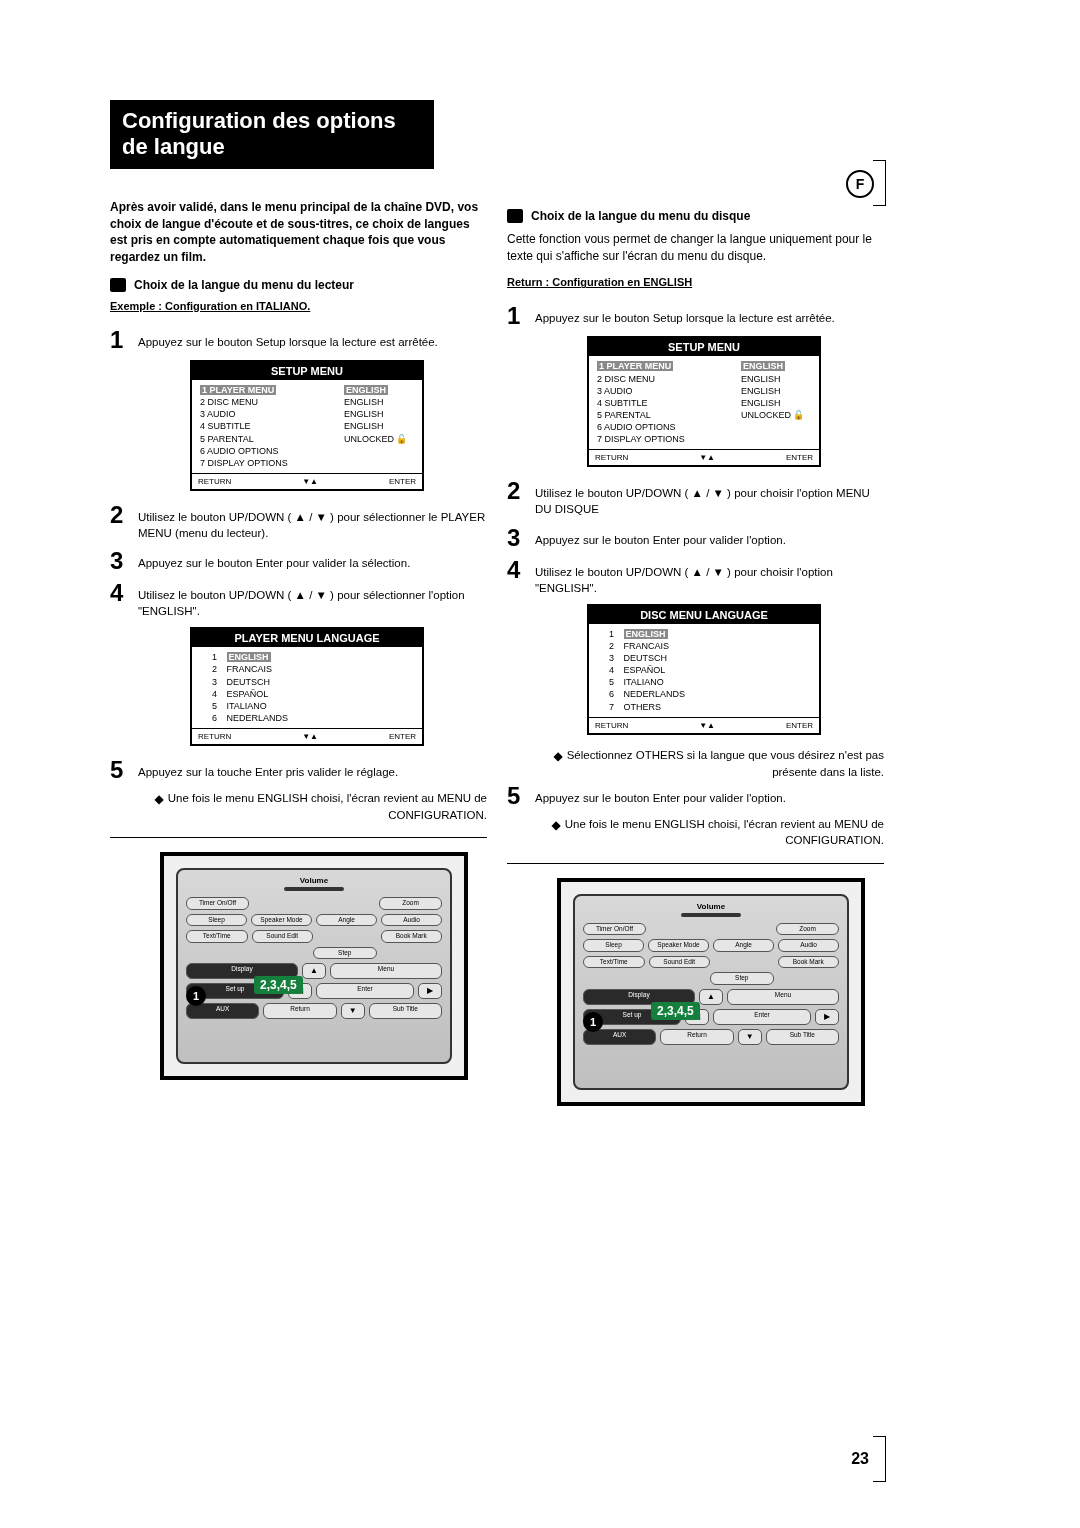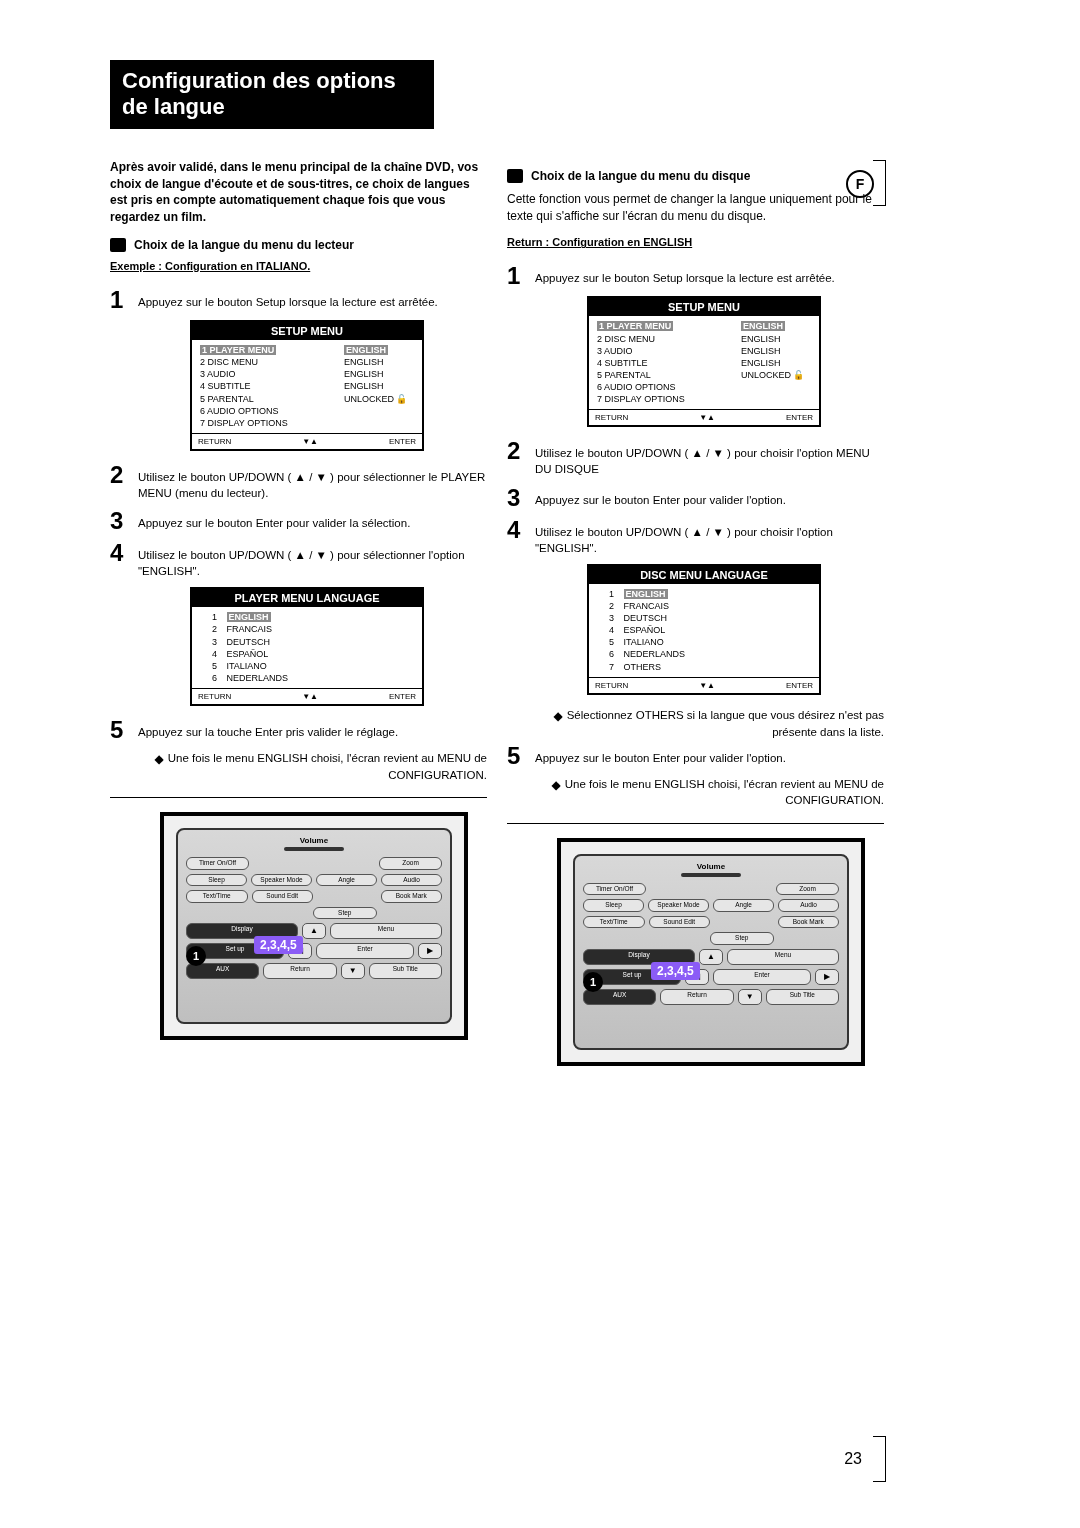--- a/index.html
+++ b/index.html
@@ -8,21 +8,21 @@
     background: #fff;
     font-family: Arial, Helvetica, sans-serif;
     font-size: 12px;
     color: #000;
     width: 1080px;
   }
   .page {
     position: relative;
     width: 984px;
     height: 1528px;
-    padding: 60px 100px 60px 110px;
+    padding: 100px 100px 60px 110px;
     box-sizing: border-box;
   }
   .title-bar {
     background: #000;
     color: #fff;
     padding: 8px 12px;
     font-size: 22px;
     font-weight: bold;
     width: 300px;
     line-height: 1.2;
@@ -206,33 +206,33 @@
     font-weight: bold;
     font-size: 11px;
     border-radius: 50%;
     width: 20px;
     height: 20px;
     text-align: center;
     line-height: 20px;
   }
   .callout-box {
     position: absolute;
-    background: #8b5cf6;
+    background: #15803d;
     color: #fff;
     font-weight: bold;
     font-size: 12px;
     padding: 2px 6px;
     border-radius: 3px;
   }
   .page-num {
     position: absolute;
     bottom: 60px;
-    right: 122px;
+    right: 115px;
     font-size: 16px;
-    font-weight: normal;
+    font-weight: bold;
   }
   .page-bracket {
     position: absolute;
     right: 98px;
     bottom: 46px;
     width: 12px;
     height: 44px;
     border: 1px solid #000;
     border-left: none;
   }

